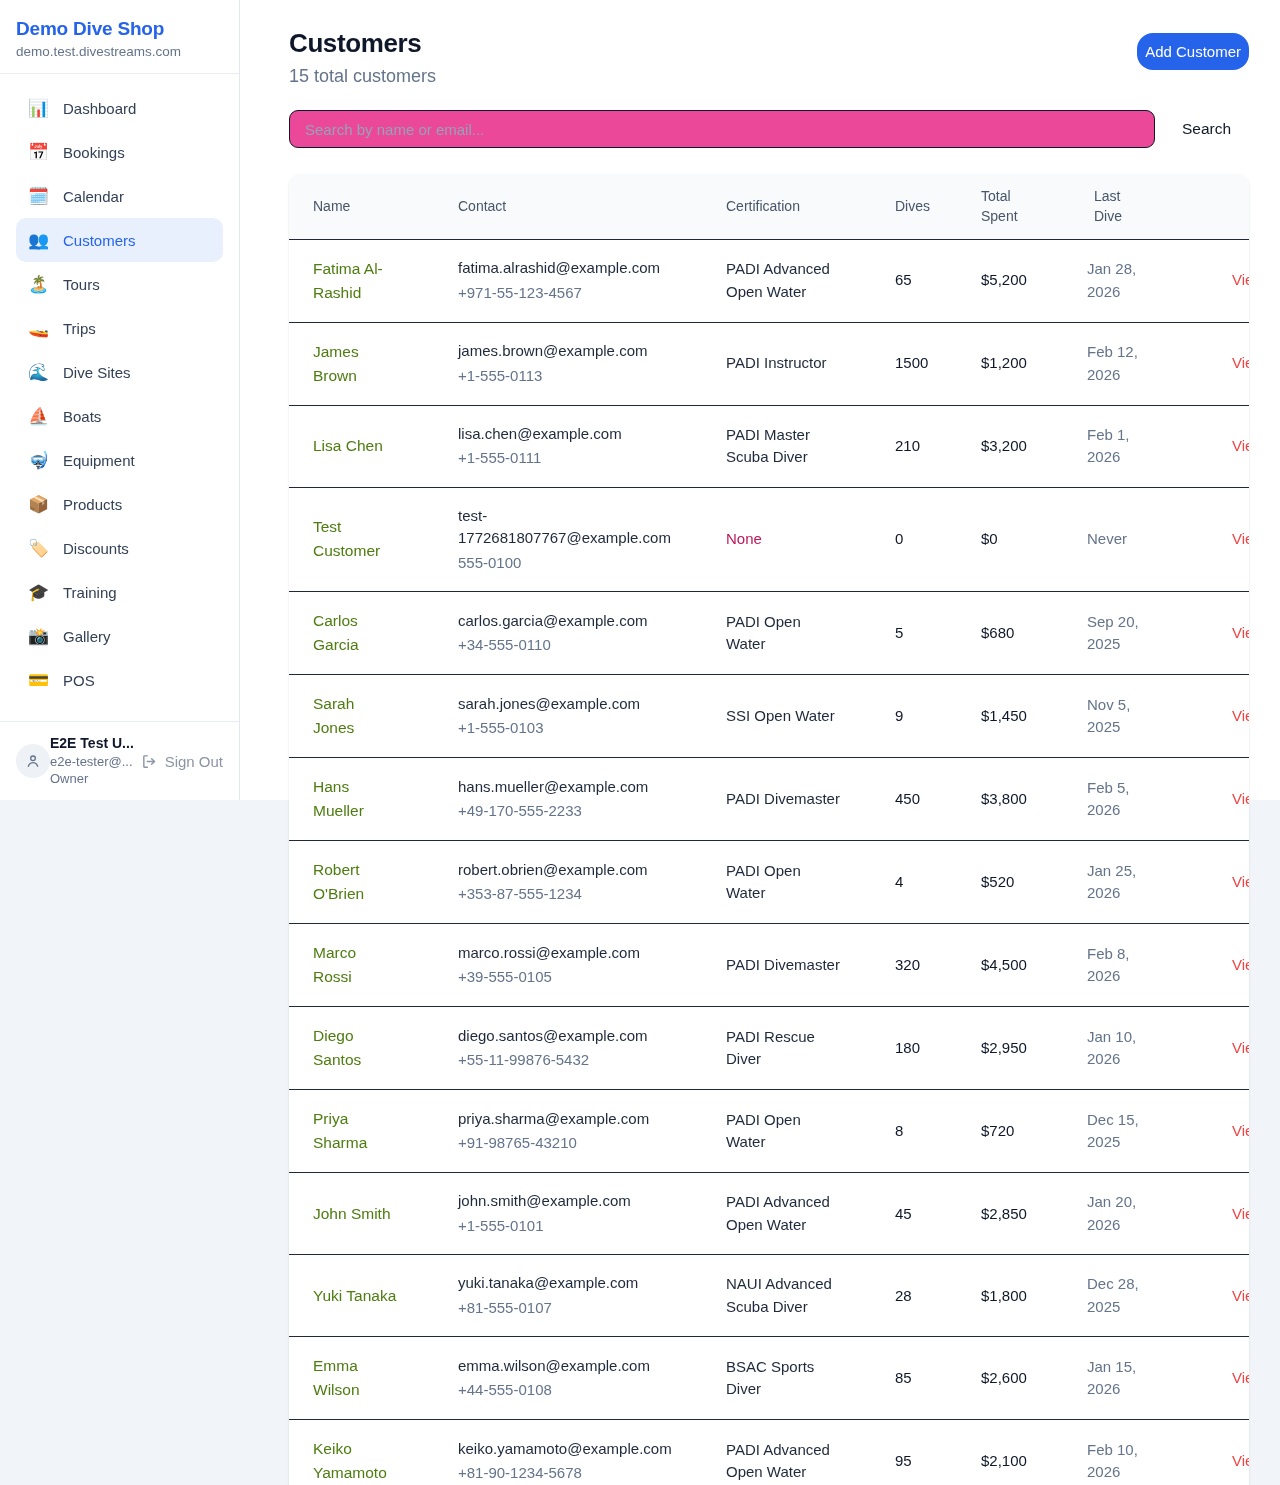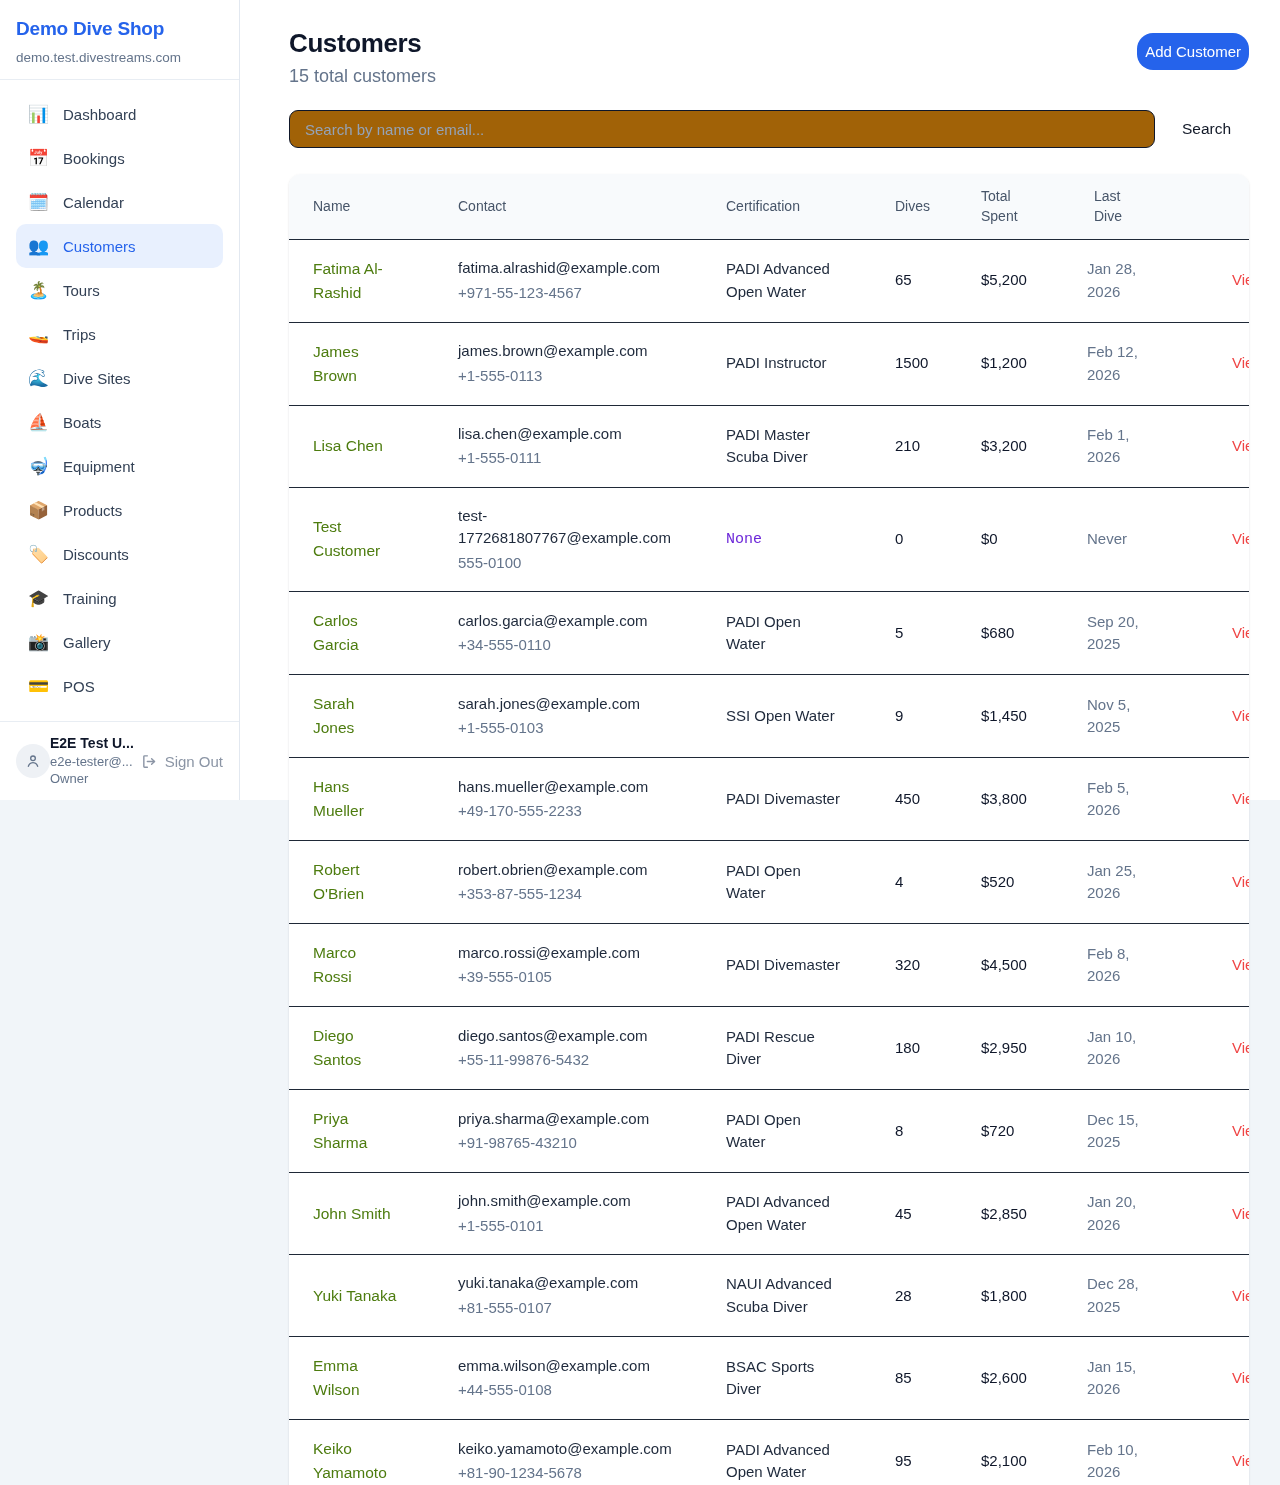--- a/index.html
+++ b/index.html
@@ -17,21 +17,21 @@
     background: #ffffff; z-index: 0;
   }
   
   .sidebar {
     position: absolute; top: 0; left: 0; width: 240px; height: 800px;
     background: #fff; border-right: 1px solid #e2e8f0;
     display: flex; flex-direction: column; z-index: 2;
   }
   .sidebar-header { padding: 18px 16px 14px 16px; border-bottom: 1px solid #e8edf3; }
   .shop-name { color: #2563eb; font-size: 19px; font-weight: 700; letter-spacing: -0.2px; }
-  .shop-domain { color: #64748b; font-size: 13.5px; margin-top: 10px; }
+  .shop-domain { color: #64748b; font-size: 13.5px; margin-top: 4px; }
   .nav { padding: 12px 16px; display: flex; flex-direction: column; }
   .nav-item {
     display: flex; align-items: center; gap: 13px;
     height: 44px; padding: 0 12px; border-radius: 10px;
     font-size: 15px; color: #334155; cursor: pointer; flex: none;
   }
   .nav-item.active { background: #e8f0fe; color: #2563eb; font-weight: 500; }
   .nav-icon { width: 22px; font-size: 17px; line-height: 1; text-align: center; flex: none; }
   .sidebar-footer {
     margin-top: auto; border-top: 1px solid #e8edf3;
@@ -59,21 +59,21 @@
   .page-subtitle { font-size: 18px; color: #64748b; margin-top: 7px; }
   .add-btn {
     background: #2563eb; color: #fff; border: none; border-radius: 16px;
     font-size: 15px; font-weight: 500; font-family: inherit;
     padding: 0 8px; height: 37px; margin-top: 5px; cursor: pointer;
   }
   .search-row { display: flex; align-items: center; margin-top: 23px; }
   .search-input {
     width: 866px; height: 38px; border: 1px solid #0f172a; border-radius: 9px;
     padding: 0 15px; font-size: 15px; font-family: inherit; color: #0f172a;
-    background: #a16207; outline: none;
+    background: #ec4899; outline: none;
   }
   .search-input::placeholder { color: #94a3b8; }
   .search-btn {
     background: none; border: none; font-family: inherit; font-size: 15.5px;
     color: #111827; margin-left: 27px; cursor: pointer;
   }
   
   .table-card {
     margin-top: 26px; background: #fff; border-radius: 12px; overflow: hidden;
     box-shadow: 0 1px 2px rgba(16,24,40,.06), 0 1px 3px rgba(16,24,40,.08);
@@ -89,21 +89,21 @@
   th .narrow-34 { display: inline-block; max-width: 36px; margin-left: 7px; }
   tbody tr { border-top: 1px solid #1f2937; }
   td { padding: 17px 24px 17px 0; font-size: 15px; vertical-align: middle; line-height: 1.5; }
   .c-name a {
     color: #4d7c0f; font-weight: 500; font-size: 15.5px; text-decoration: none;
     display: inline-block; max-width: 86px; line-height: 1.55; cursor: pointer;
   }
   .email { color: #1e293b; max-width: 222px; }
   .phone { color: #64748b; margin-top: 2px; }
   .c-cert span { display: inline-block; max-width: 118px; color: #1e293b; }
-  .c-cert span.cert-none { color: #6d28d9; font-family: Liberation Mono, monospace; }
+  .c-cert span.cert-none { color: #be185d; }
   .c-dives, .c-spent { color: #0f172a; }
   .c-last span { display: inline-block; max-width: 64px; color: #64748b; }
   .c-view { text-align: right; }
   .c-view a { color: #ef4444; font-weight: 500; text-decoration: none; cursor: pointer; margin-left: 38px; }
 </style>
 </head>
 <body>
 
 <div class="viewport-paint"></div>
 

